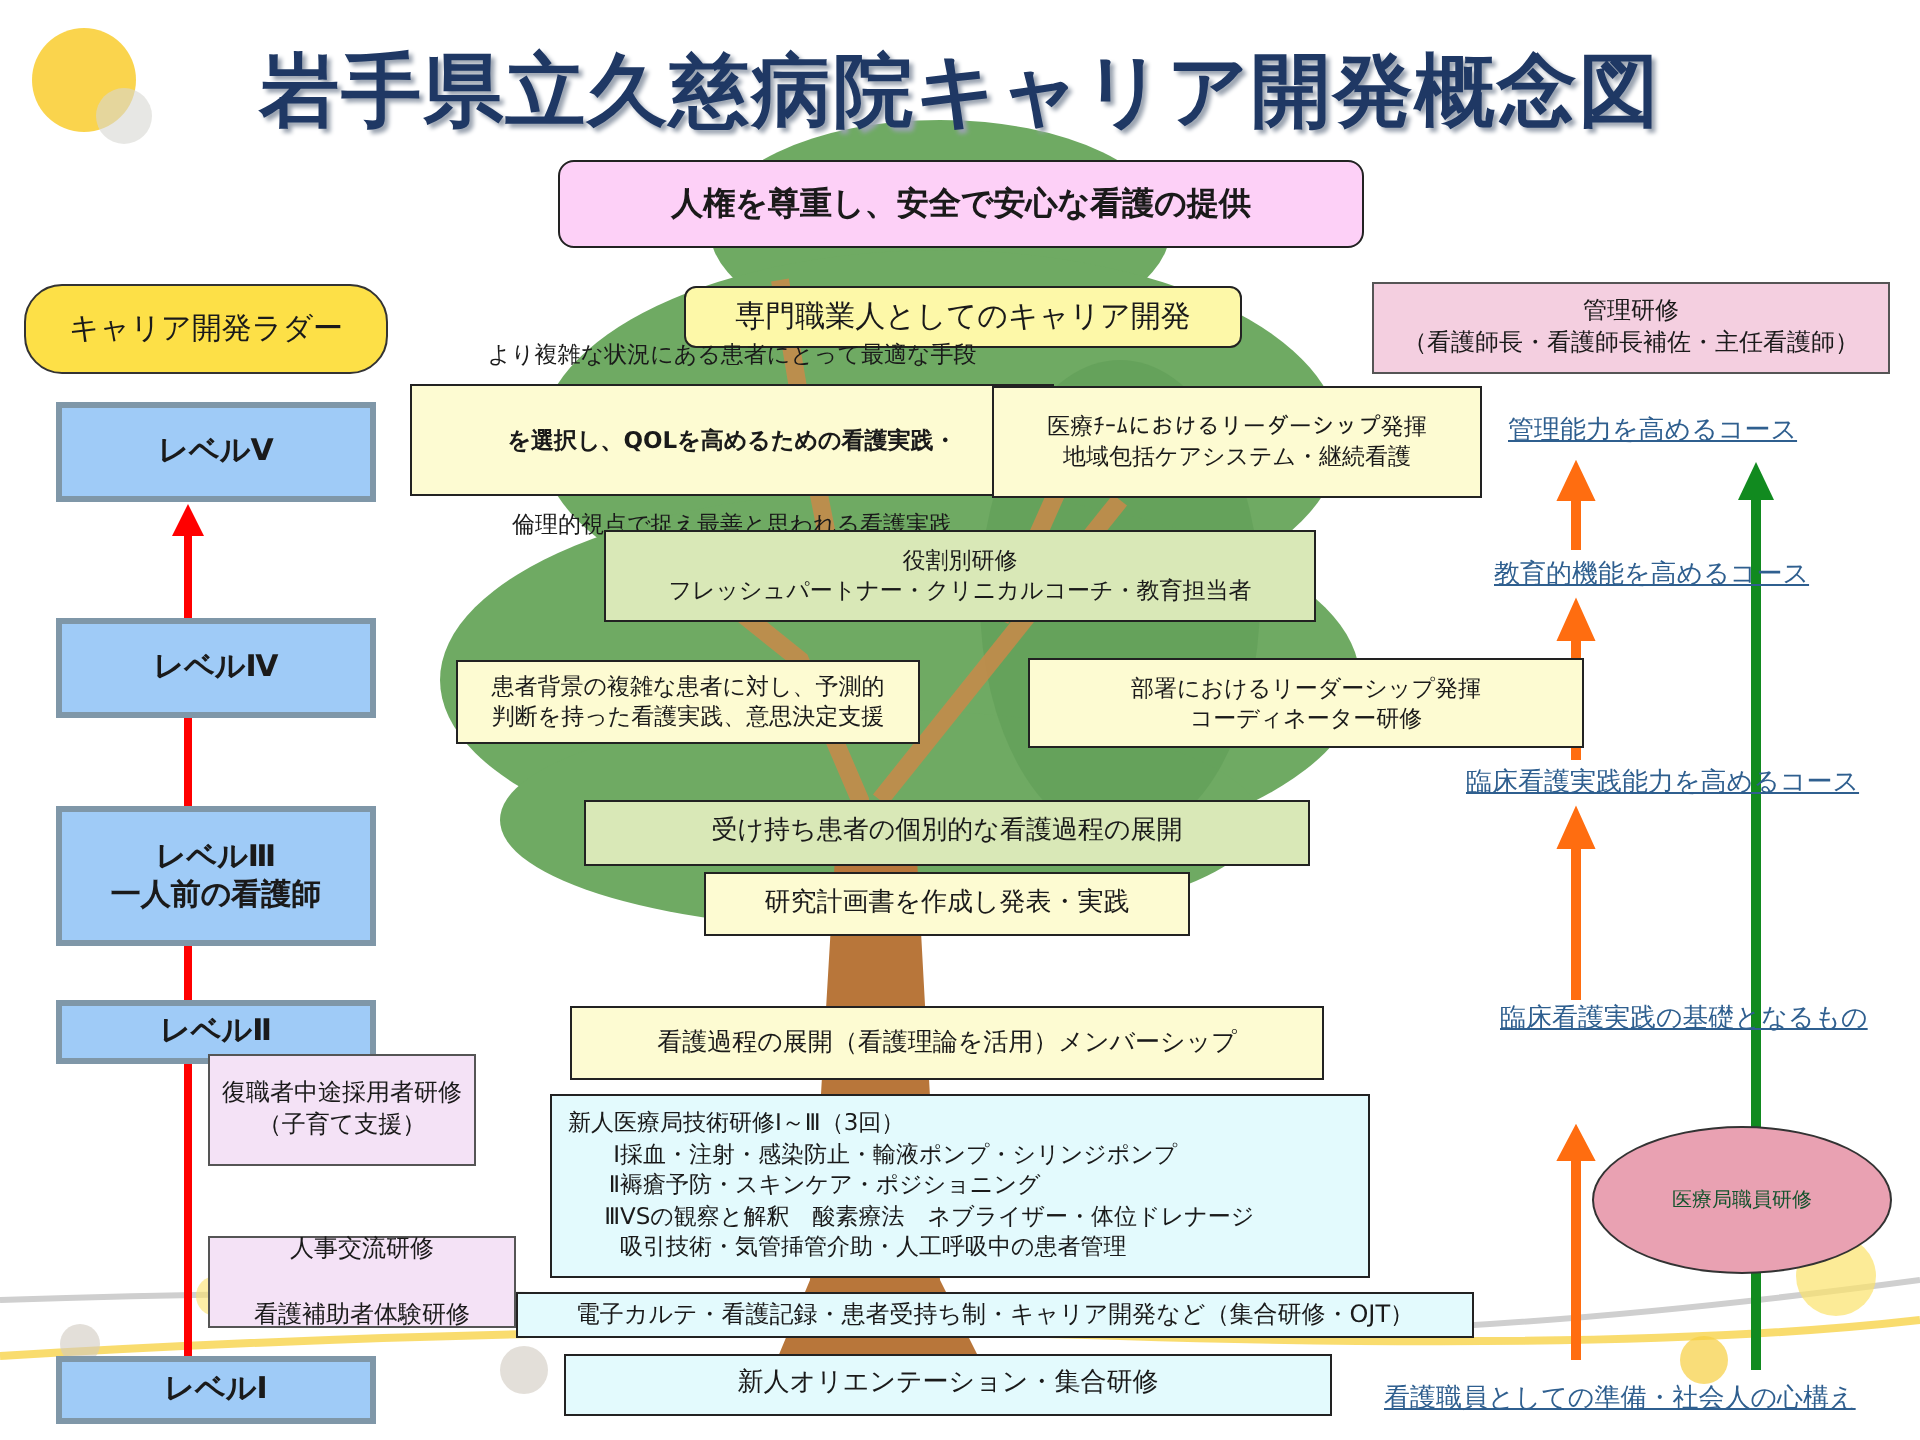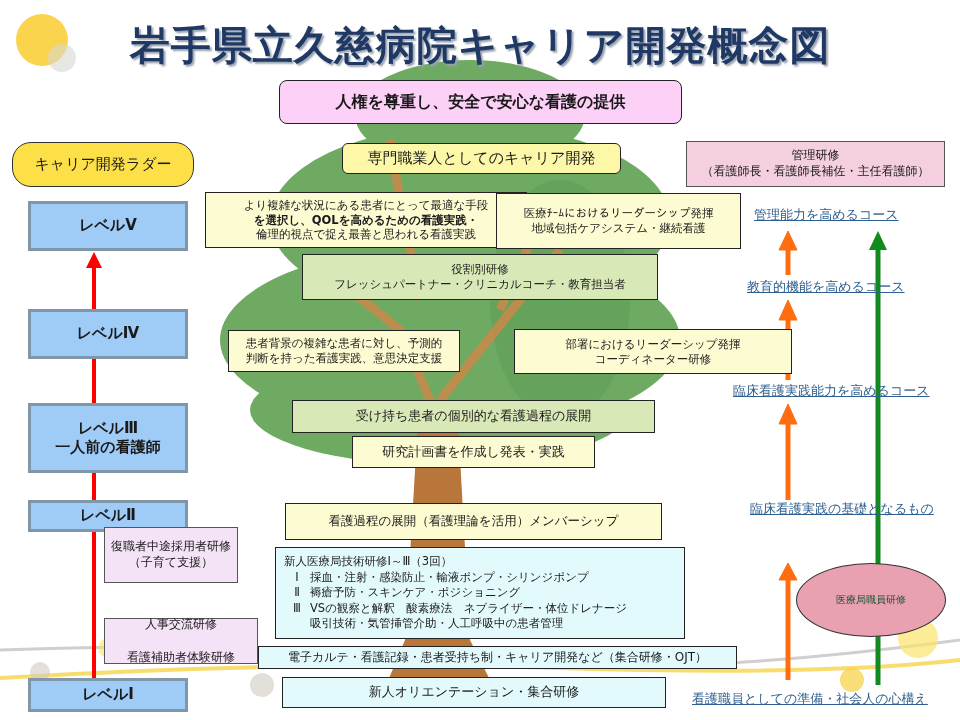--- a/index.html
+++ b/index.html
@@ -14,21 +14,21 @@
              font-size:16px; font-weight:bold; }
   .ladder-title { left:12px; top:142px; width:182px; height:45px; background:#fde047; font-size:15px; border-color:#333;border-radius:19px; }
   .level { left:28px; width:160px; background:#9fcbf7; border:3px solid #7f97a8; font-size:15px;font-weight:bold; }
   .career { left:342px; top:143px; width:279px; height:31px; background:#fdf8a8; border-radius:6px; font-size:15px; }
   .yellow { background:#fdfbd2; font-size:11.5px; }
   .greenish { background:#d9e8b7; font-size:11.5px; }
   .cyan { background:#e3fafd; font-size:11.5px; }
   .lavender { background:#f4e2f6; font-size:12px; border-color:#555; }
   .mgmt { left:686px; top:141px; width:259px; height:46px; background:#f4cfe0; font-size:12px; border-color:#555; }
   .link { position:absolute; font-size:13px; color:#2f5f8f; text-decoration:underline; white-space:nowrap; }
-  .tech { align-items:flex-start; text-align:center; padding-left:8px; font-size:11.5px; line-height:1.35; }
+  .tech { align-items:flex-start; text-align:right; padding-left:8px; font-size:11.5px; line-height:1.35; }
   .tech .row { display:flex; }
   .tech .num { width:26px; }
   .oval { position:absolute; left:796px; top:563px; width:150px; height:74px; border-radius:50%;
           background:#e9a1b2; border:1.5px solid #333; display:flex; align-items:center; justify-content:center;
           font-size:10px; color:#14532d; box-sizing:border-box; }
   svg.bg { position:absolute; left:0; top:0; }
 </style>
 </head>
 <body>
 
@@ -109,30 +109,30 @@
   <span>レベルⅢ</span>
   <span>一人前の看護師</span>
 </div>
 <div class="box level" style="top:500px;height:32px;">
   <span>レベルⅡ</span>
 </div>
 <div class="box level" style="top:678px;height:34px;">
   <span>レベルⅠ</span>
 </div>
 
-<div class="box yellow" style="left:205px;top:192px;width:322px;height:56px;">
+<div class="box yellow" style="left:205px;top:192px;width:322px;height:56px;gap:28px;">
   <span>より複雑な状況にある患者にとって最適な手段</span>
   <span style="font-weight:bold">を選択し、QOLを高めるための看護実践・</span>
   <span>倫理的視点で捉え最善と思われる看護実践</span>
 </div>
 <div class="box yellow" style="left:496px;top:193px;width:245px;height:56px;">
   <span>医療ﾁｰﾑにおけるリーダーシップ発揮</span>
   <span>地域包括ケアシステム・継続看護</span>
 </div>
-<div class="box greenish" style="left:302px;top:254px;width:356px;height:46px;">
+<div class="box greenish" style="left:302px;top:265px;width:356px;height:46px;">
   <span>役割別研修</span>
   <span>フレッシュパートナー・クリニカルコーチ・教育担当者</span>
 </div>
 <div class="box yellow" style="left:228px;top:330px;width:232px;height:42px;">
   <span>患者背景の複雑な患者に対し、予測的</span>
   <span>判断を持った看護実践、意思決定支援</span>
 </div>
 <div class="box yellow" style="left:482px;top:329px;width:278px;height:45px;margin-left:32px;">
   <span>部署におけるリーダーシップ発揮</span>
   <span>コーディネーター研修</span>

